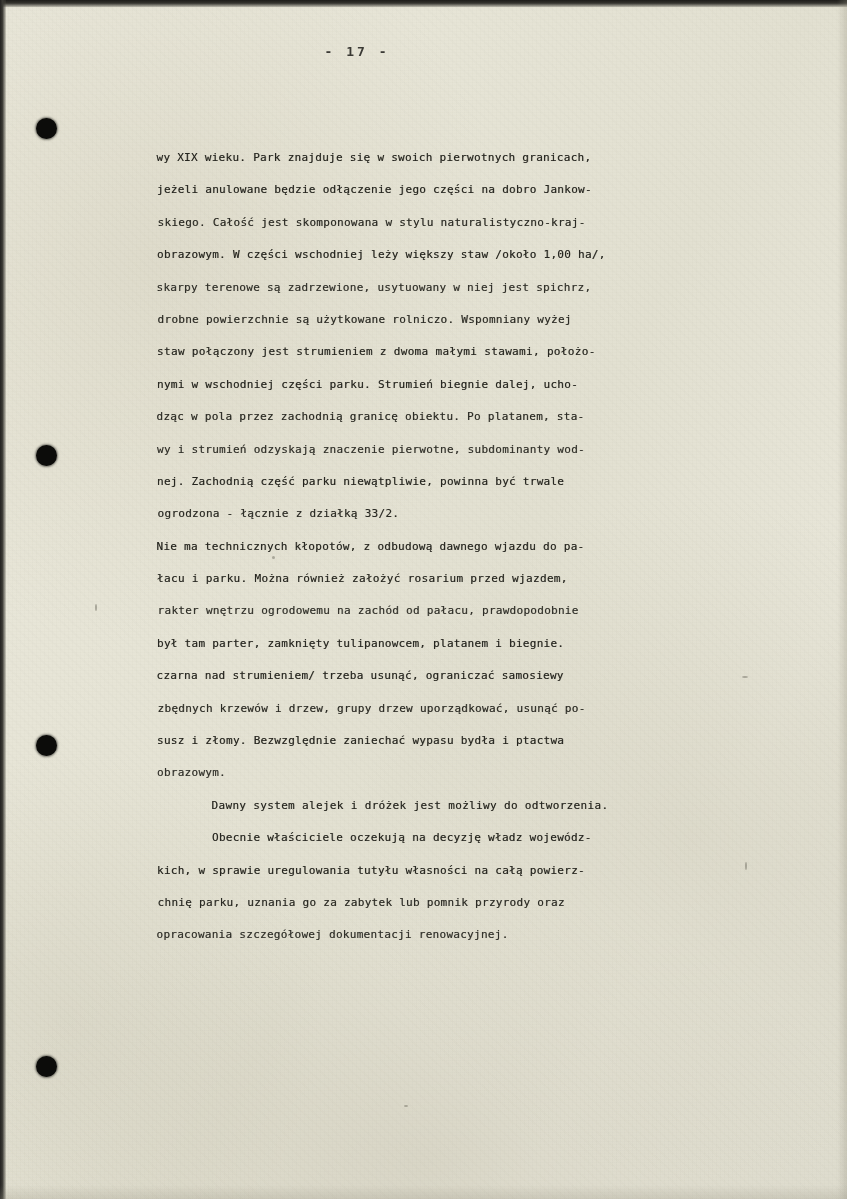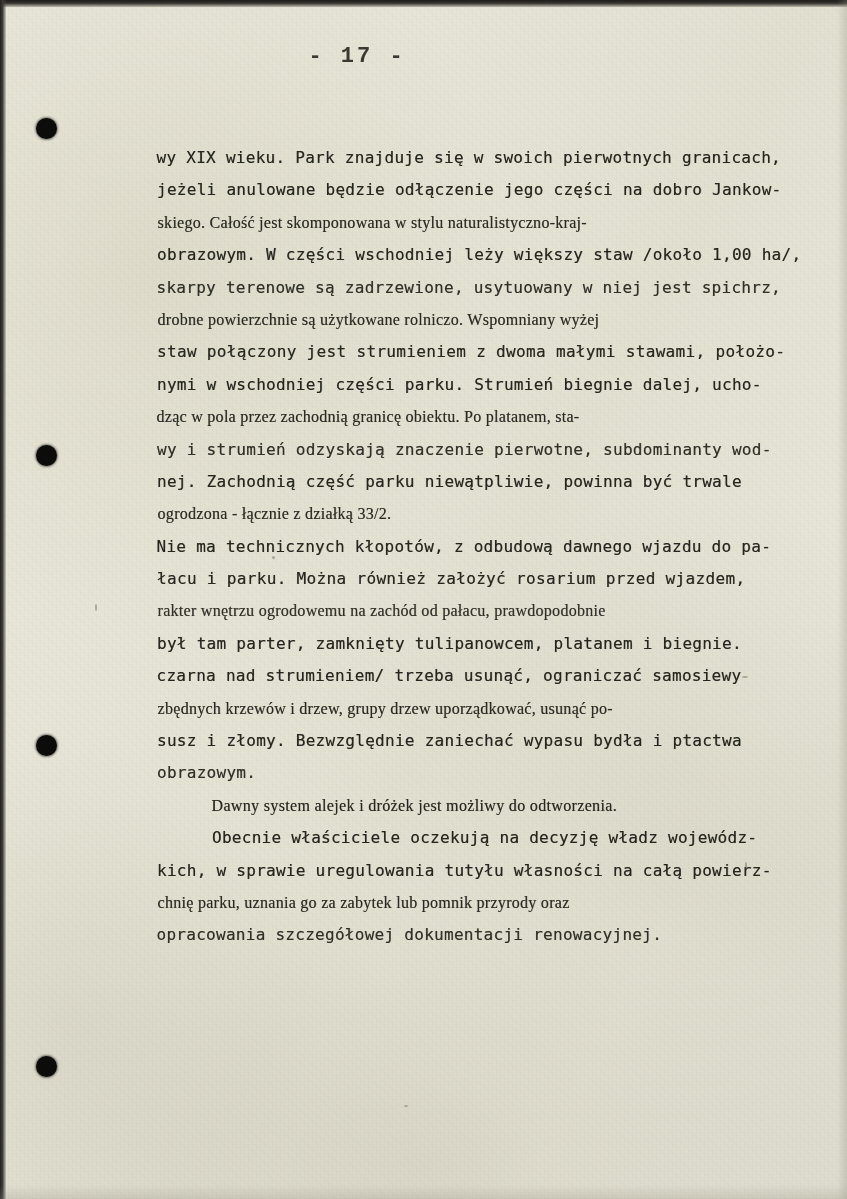--- a/index.html
+++ b/index.html
@@ -65,50 +65,49 @@
     background: #0c0c0a;
     box-shadow: 0 0 2px 1px rgba(40,40,34,0.55);
   }
 
   .folio {
     position: absolute;
     left: 0;
     top: 44px;
     width: 714px;
     text-align: center;
-    font-size: 22px;
+    font-size: 13px;
     letter-spacing: 3px;
     font-weight: 700;
     color: #3a3934;
-    font-family: Liberation Mono, monospace;
   }
 
   .body {
     position: absolute;
     left: 157px;
     top: 142px;
     width: 660px;
   }
 
   .line {
     height: 32.4px;
-    font-size: 16px;
+    font-size: 11px;
     line-height: 32.4px;
     letter-spacing: 0.28px;
     white-space: pre;
     color: #25251f;
     text-shadow:
       0.35px 0.3px 0 rgba(60,58,50,0.42),
       -0.3px 0.2px 0 rgba(80,78,66,0.22);
   }
 
   .line.indent { text-indent: 55px; }
 
   
-  .line:nth-child(3n)   { margin-left: 0.6px; opacity: .97; font-family: Liberation Serif, serif; }
+  .line:nth-child(3n)   { margin-left: 0.6px; opacity: .97; }
   .line:nth-child(4n+1) { margin-left: -0.5px; }
   .line:nth-child(5n)   { opacity: .94; }
   .line:nth-child(7n)   { opacity: .99; letter-spacing: 0.34px; }
 
   .speck {
     position: absolute;
     background: rgba(90,88,76,0.42);
     border-radius: 50%;
     pointer-events: none;
   }

